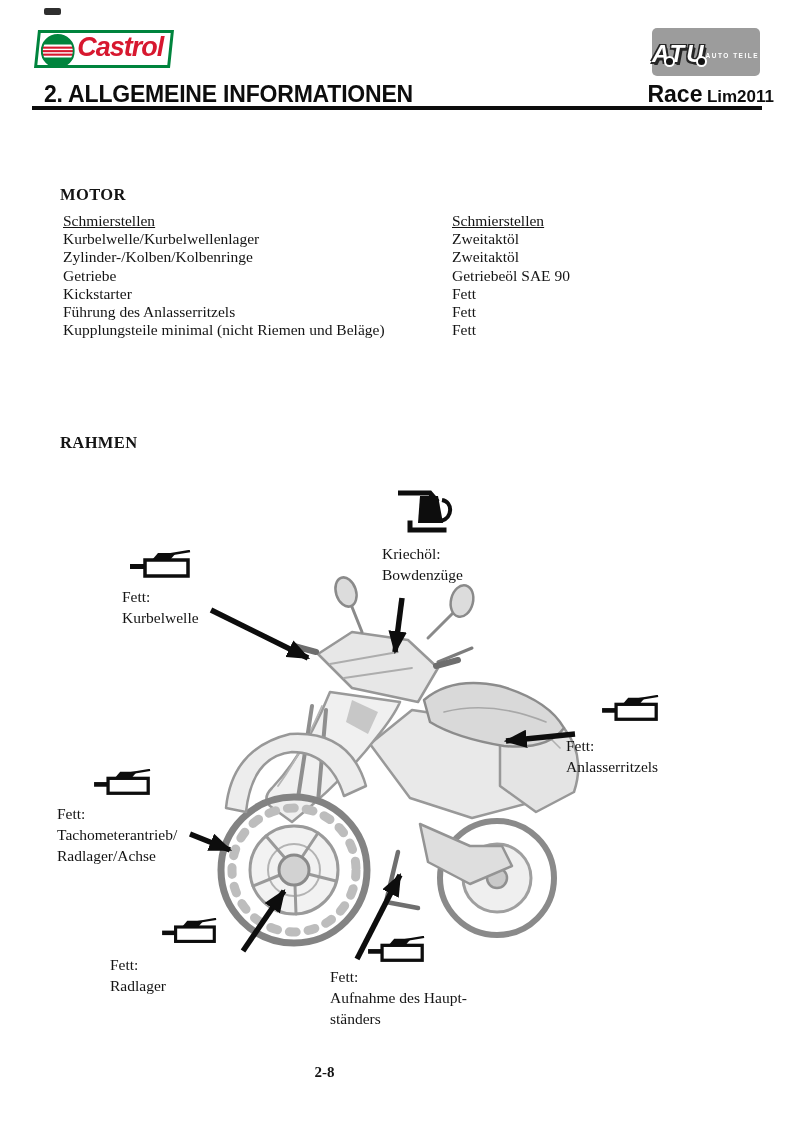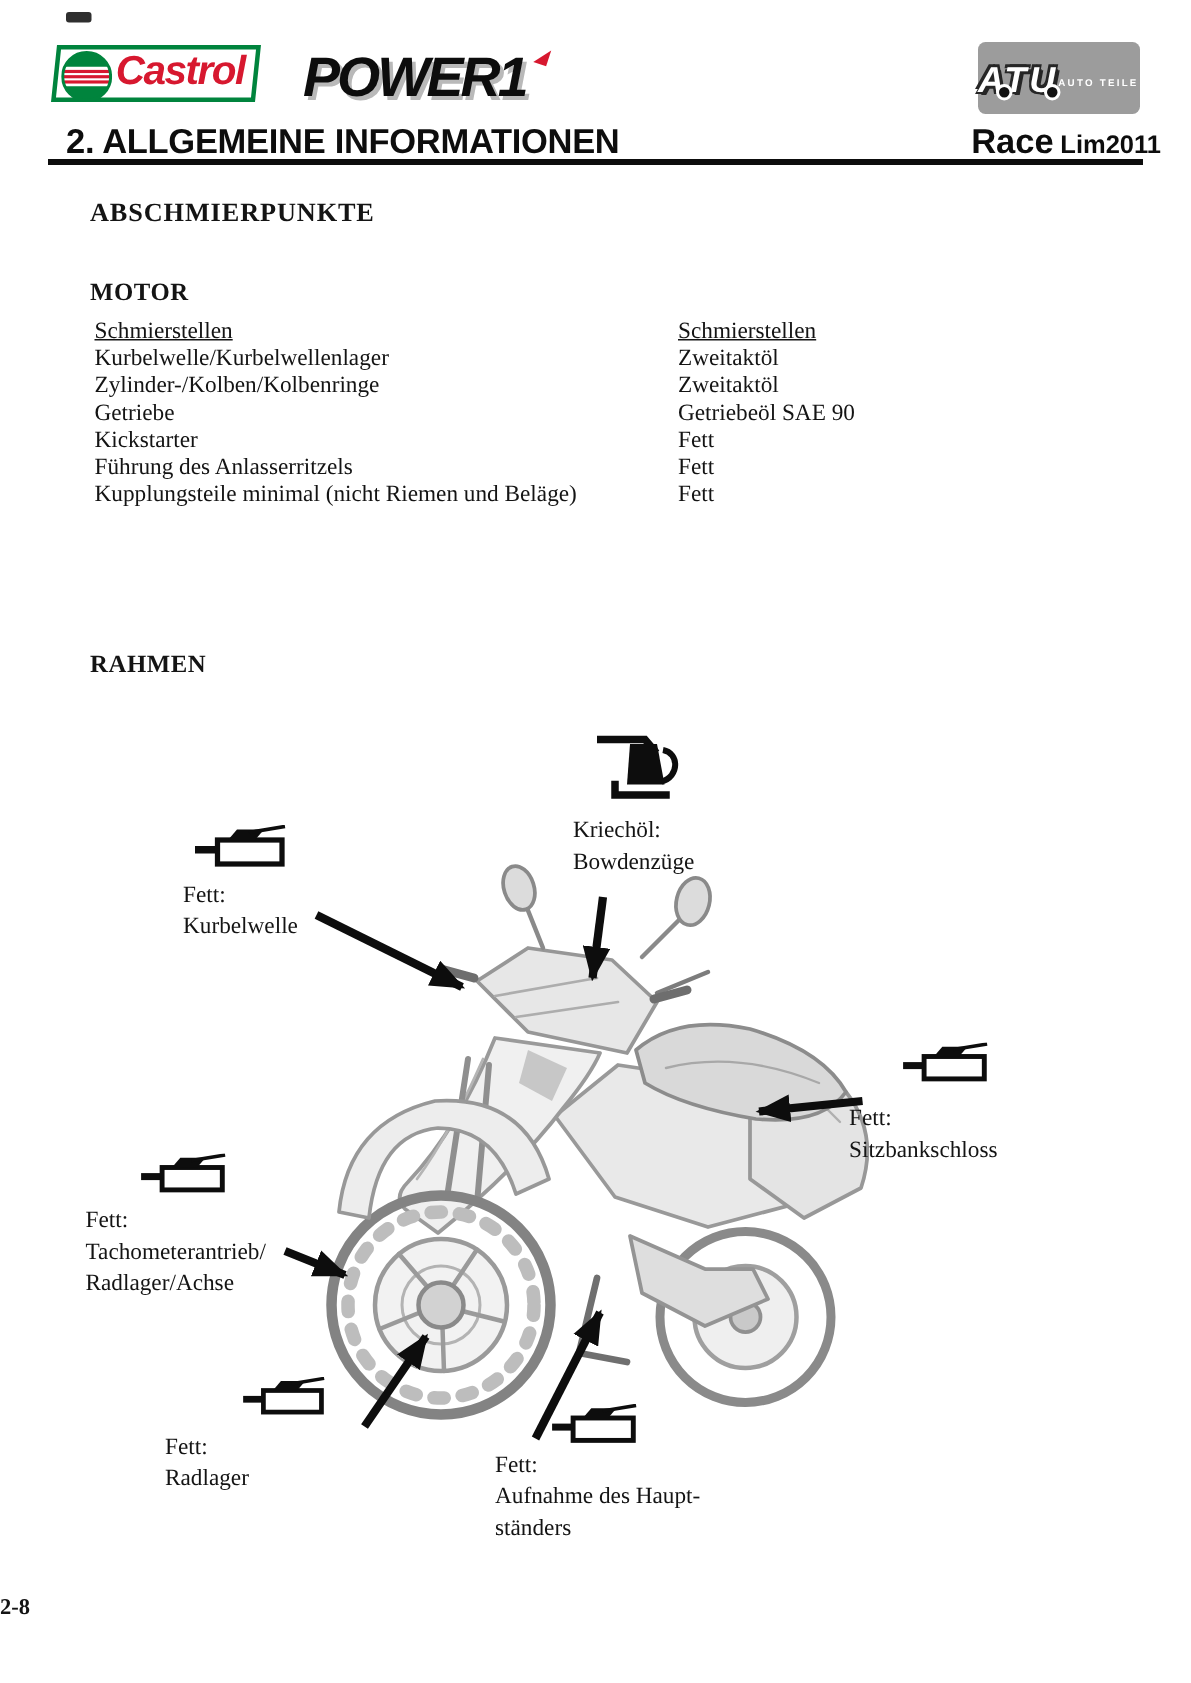--- a/index.html
+++ b/index.html
@@ -59,21 +59,21 @@
   .header-rule{position:absolute;left:32px;top:106px;width:730px;height:4px;background:#0d0d0d;}
   
   .page-heading{position:absolute;left:60px;top:131px;font-size:17.5px;font-weight:bold;letter-spacing:0.6px;}
   .motor-heading{position:absolute;left:60px;top:185px;font-size:16.5px;font-weight:bold;letter-spacing:0.4px;}
   .motor-table{position:absolute;left:63px;top:212px;width:560px;font-size:15.5px;line-height:18.2px;}
   .motor-row{display:flex;}
   .motor-cell-left{width:345px;margin-right:44px;}
   .motor-cell-right{width:170px;}
   .motor-header .motor-cell-left,.motor-header .motor-cell-right{text-decoration:underline;}
   .rahmen-heading{position:absolute;left:60px;top:433px;font-size:16.5px;font-weight:bold;letter-spacing:0.4px;}
-  .footer-page-number{position:absolute;left:0;top:1064px;width:649px;text-align:left;font-size:15px;font-weight:bold;}
+  .footer-page-number{position:absolute;left:0;top:1064px;width:649px;text-align:center;font-size:15px;font-weight:bold;}
   
   .diagram-svg{position:absolute;left:0;top:0;width:794px;height:1122px;}
   .callout{position:absolute;}
   .callout-label{font-size:15.5px;line-height:21px;white-space:nowrap;color:#141414;}
   .callout-icon{display:block;}
 </style>
 </head>
 <body>
 
 <div id="page">
@@ -92,45 +92,40 @@
         <rect x="0" y="10.5" width="34" height="13" fill="#ffffff"></rect>
         <rect x="1" y="12.6" width="32" height="2.1" fill="#d7182f"></rect>
         <rect x="1" y="16.1" width="32" height="2.1" fill="#d7182f"></rect>
         <rect x="1" y="19.6" width="32" height="2.1" fill="#d7182f"></rect>
       </g>
       <circle cx="17" cy="17" r="16" fill="none" stroke="#00843d" stroke-width="2"></circle>
     </svg>
     <span class="castrol-text">Castrol</span>
   </div>
 
-  <div class="power-logo">
-    <span>POWER1</span>
-    <span class="power-accent"></span>
-  </div>
 
   <div class="atu-box">
     <div class="atu-letters">
       <span>ATU</span>
       <span class="atu-wheel w1"></span>
       <span class="atu-wheel w2"></span>
     </div>
     <div class="atu-bar"></div>
     <div class="atu-caption">AUTO TEILE UNGER</div>
   </div>
 
   <div class="header-title-row">
     <span class="section-title">2. ALLGEMEINE INFORMATIONEN</span>
     <span class="model-group">
       <span class="model-name">Race</span>
       <span class="model-code">Lim2011</span>
     </span>
   </div>
   <div class="header-rule"></div>
 
-  <div class="page-heading">ABSCHMIERPUNKTE</div>
   <div class="motor-heading">MOTOR</div>
   <div class="motor-table" id="motor-table">
       <div class="motor-row motor-header">
         <div class="motor-cell-left">Schmierstellen</div>
         <div class="motor-cell-right">Schmierstellen</div>
       </div>
       <div class="motor-row">
         <div class="motor-cell-left">Kurbelwelle/Kurbelwellenlager</div>
         <div class="motor-cell-right">Zweitaktöl</div>
       </div>
@@ -254,21 +249,21 @@
   <div class="callout" style="left:602px;top:695px;">
     <svg class="callout-icon" width="58" height="28" viewBox="0 0 62 30">
       <rect x="0" y="14" width="16" height="5" fill="#0d0d0d"></rect>
       <rect x="15" y="10" width="43" height="16" fill="#ffffff" stroke="#0d0d0d" stroke-width="3.5"></rect>
       <path d="M22 10 L28 3 L46 3 L40 10 Z" fill="#0d0d0d"></path>
       <line x1="36" y1="5" x2="60" y2="1" stroke="#0d0d0d" stroke-width="2.5"></line>
     </svg>
   </div>
   <div class="callout callout-label" style="left:566px;top:735px;">
     <div>Fett:</div>
-    <div>Sitzbankschloss</div>
+    <div>Anlasserritzels</div>
   </div>
 
   <div class="callout" style="left:94px;top:769px;">
     <svg class="callout-icon" width="58" height="28" viewBox="0 0 62 30">
       <rect x="0" y="14" width="16" height="5" fill="#0d0d0d"></rect>
       <rect x="15" y="10" width="43" height="16" fill="#ffffff" stroke="#0d0d0d" stroke-width="3.5"></rect>
       <path d="M22 10 L28 3 L46 3 L40 10 Z" fill="#0d0d0d"></path>
       <line x1="36" y1="5" x2="60" y2="1" stroke="#0d0d0d" stroke-width="2.5"></line>
     </svg>
   </div>

